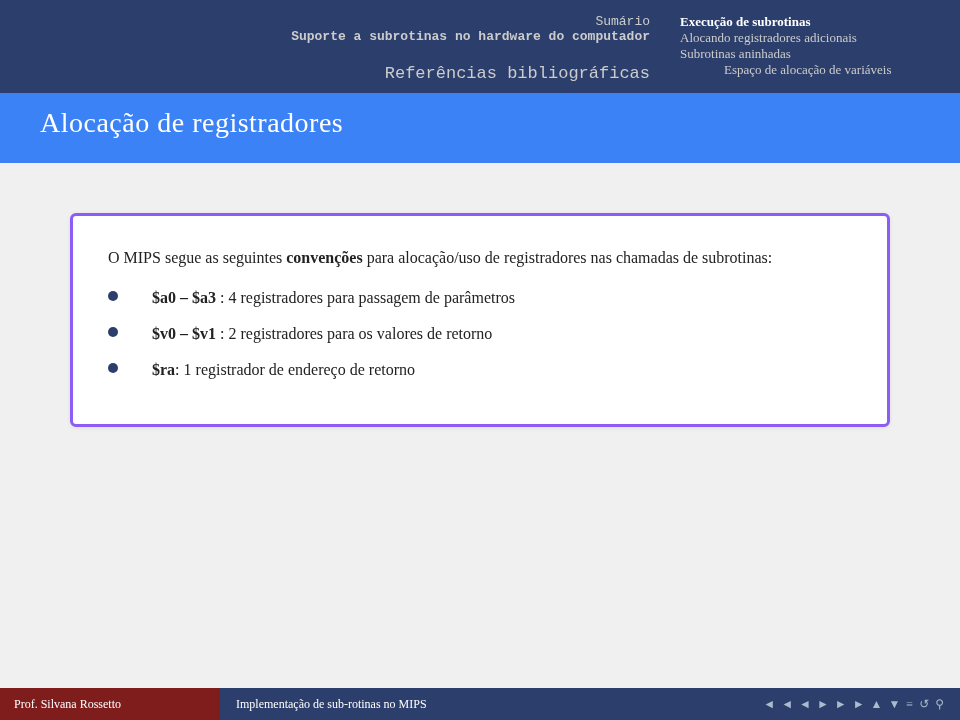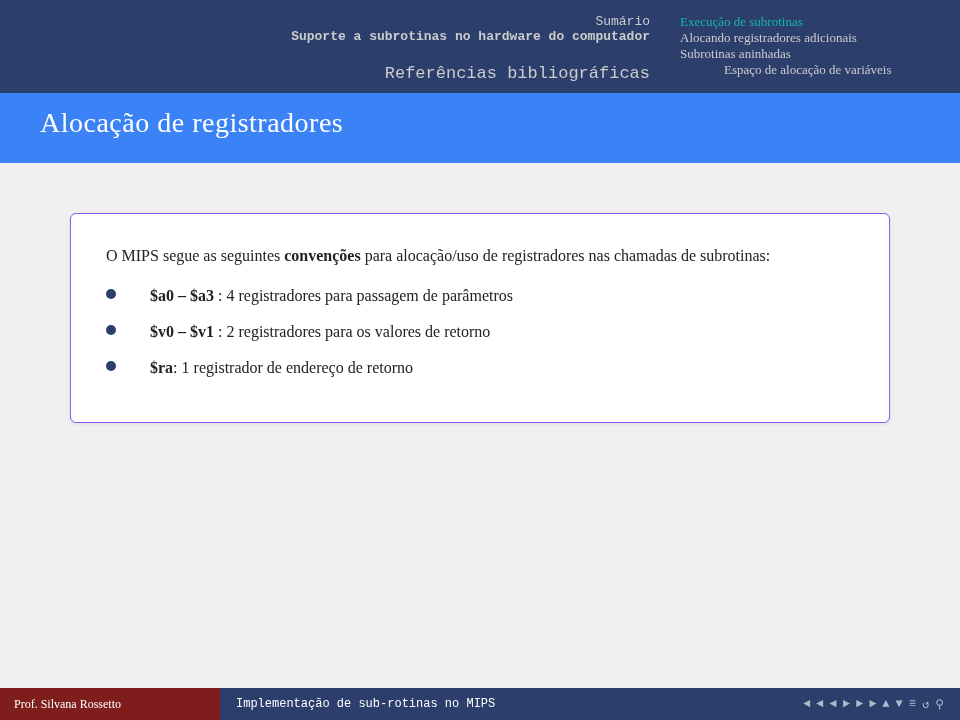--- a/index.html
+++ b/index.html
@@ -55,23 +55,23 @@
 
     .header-right {
       display: flex;
       flex-direction: column;
       justify-content: flex-start;
       padding-top: 4px;
       min-width: 260px;
     }
 
     .header-execucao {
-      color: #14b8a6;
-      font-size: 13px;
-      font-weight: normal;
+      color: #ffffff;
+      font-size: 13px;
+      font-weight: bold;
     }
 
     .header-alocando {
       color: #cccccc;
       font-size: 13px;
     }
 
     .header-subrotinas-anh {
       color: #cccccc;
       font-size: 13px;
@@ -93,21 +93,21 @@
     .section-title {
       color: white;
       font-size: 28px;
       font-weight: normal;
       letter-spacing: 0.5px;
     }
 
     
     .content-card {
       background: white;
-      border: 1px solid #8b5cf6;
+      border: 3px solid #8b5cf6;
       border-radius: 6px;
       padding: 30px 35px;
       width: 100%;
       max-width: 820px;
       margin: 0 auto;
       box-shadow: 0 1px 4px rgba(0,0,0,0.08);
     }
 
     .card-intro {
       font-size: 16px;
@@ -173,21 +173,20 @@
       flex-shrink: 0;
     }
 
     .footer-right {
       flex: 1;
       background: #2c3e6b;
       display: flex;
       align-items: center;
       justify-content: space-between;
       padding: 0 16px;
-      font-family: Liberation Mono, monospace;
     }
 
     .footer-title {
       color: white;
       font-size: 12px;
     }
 
     .footer-nav {
       display: flex;
       align-items: center;

